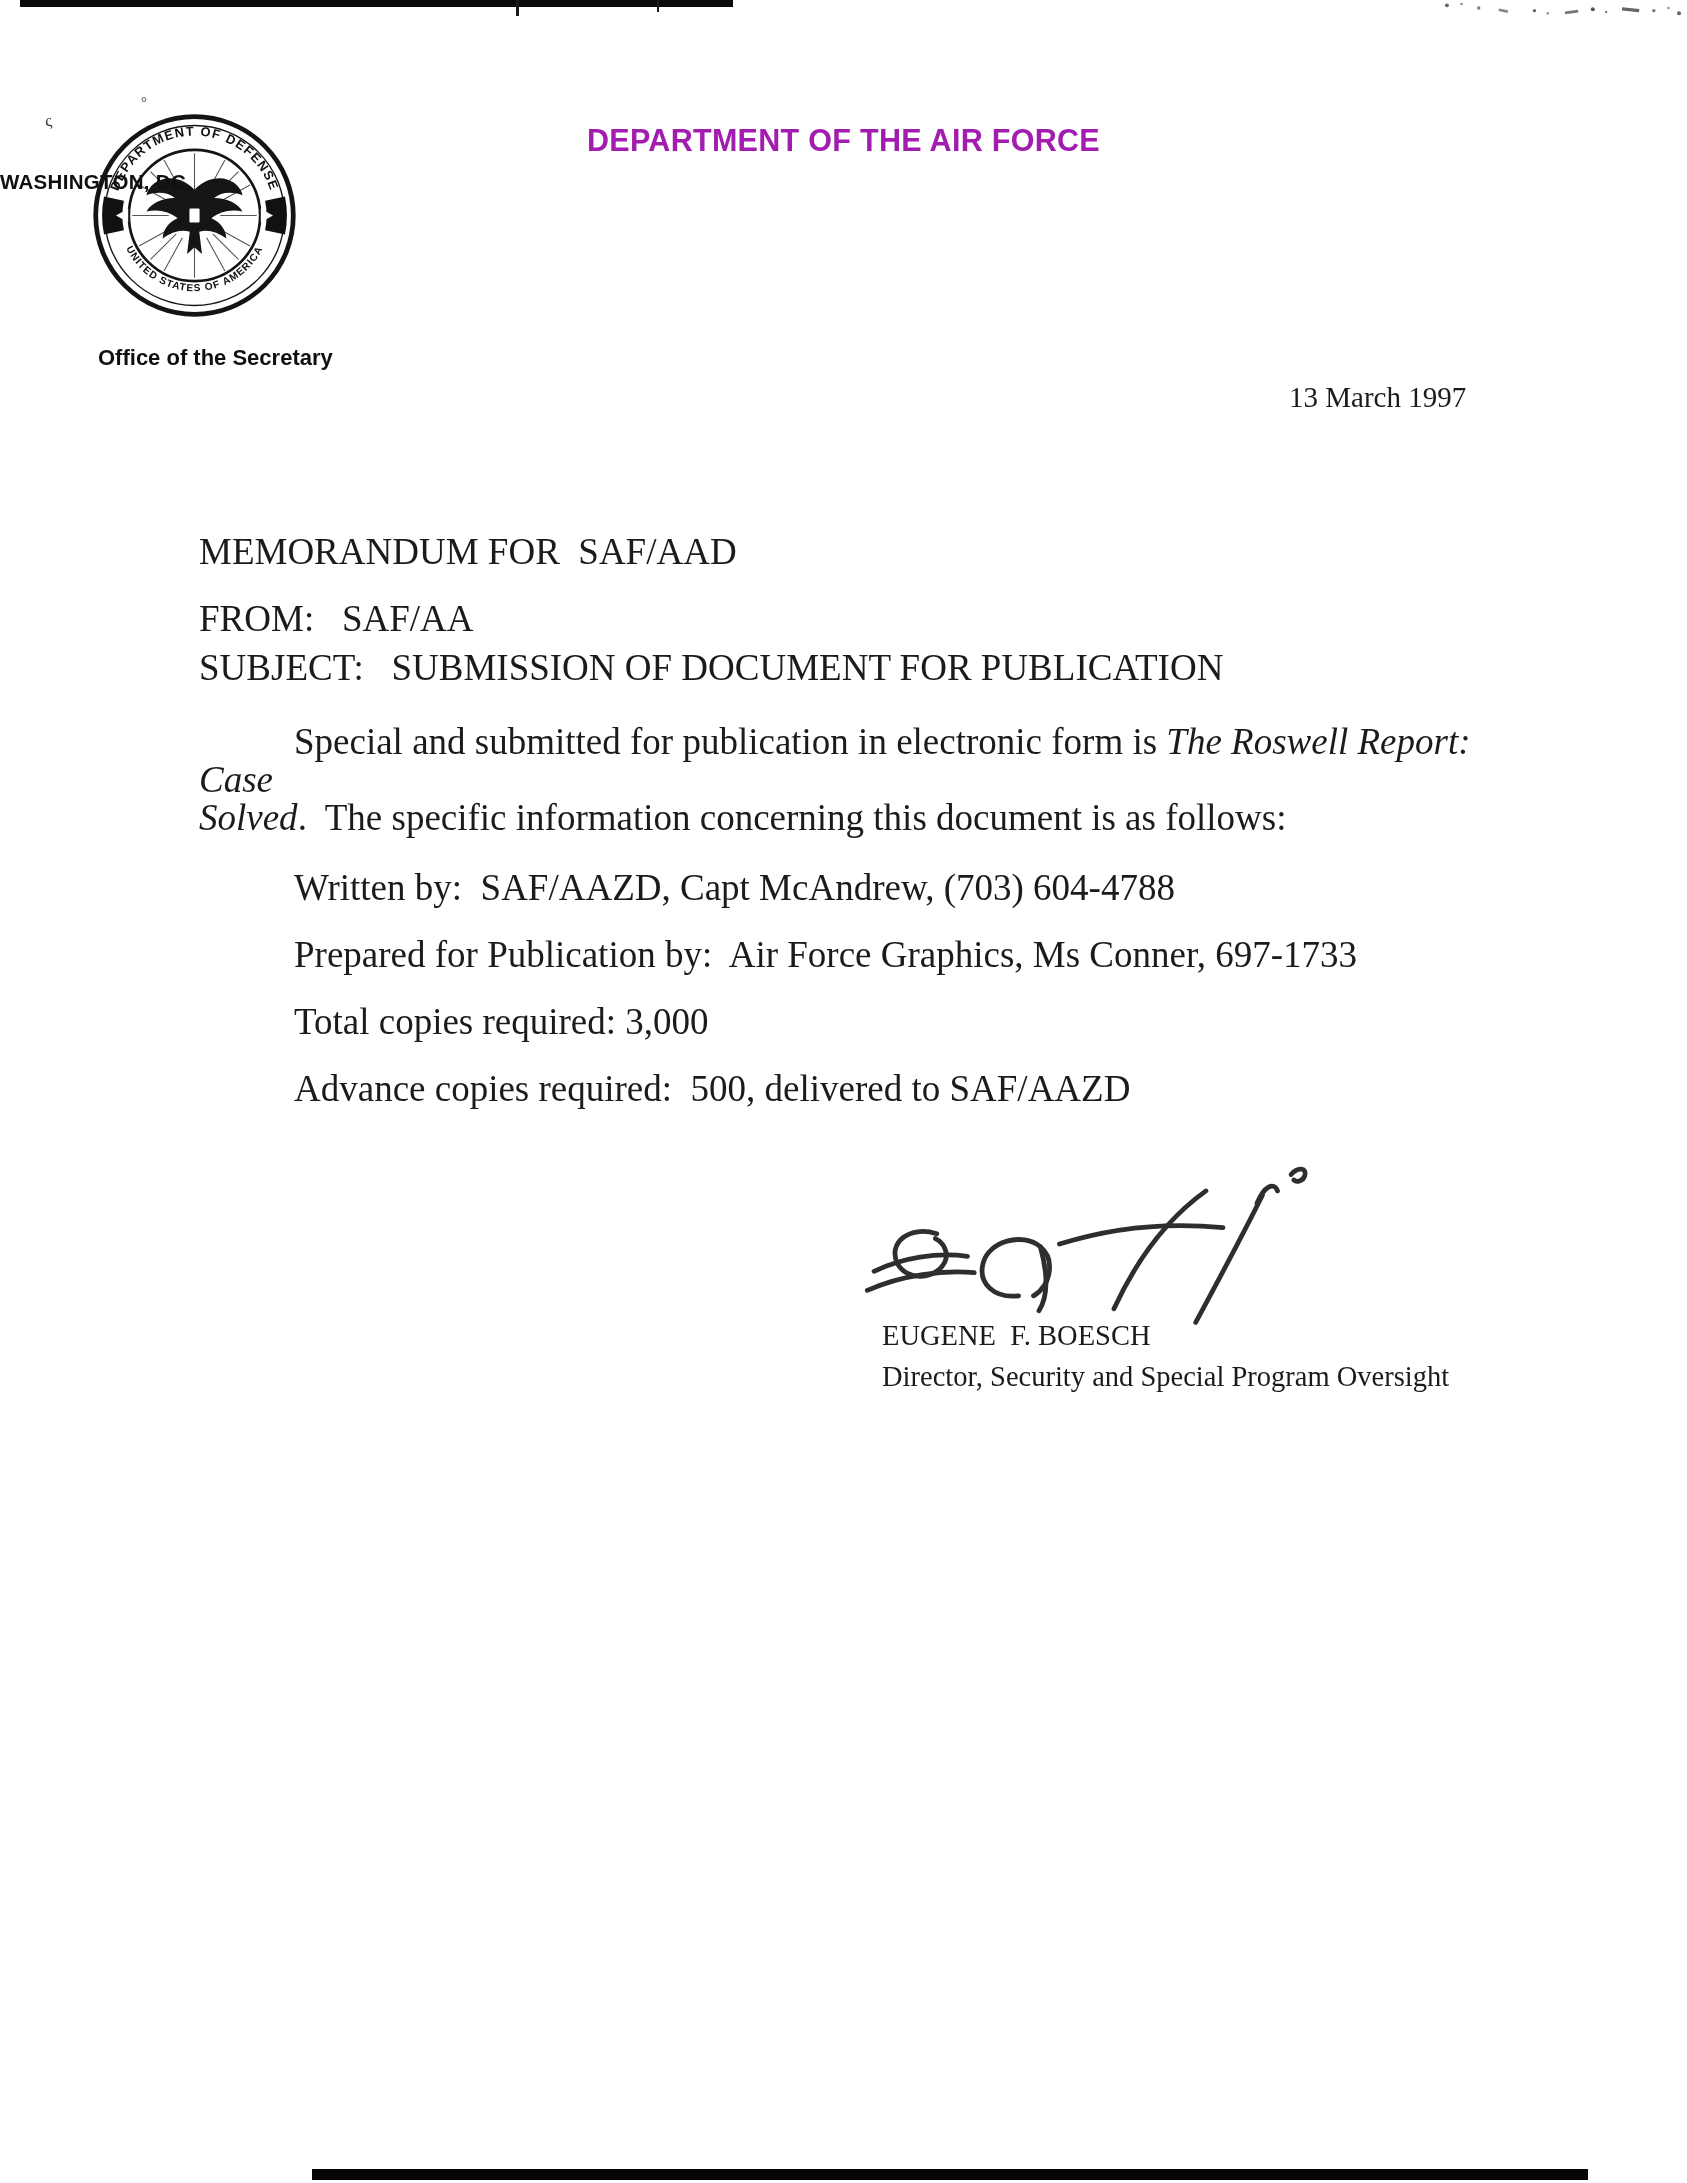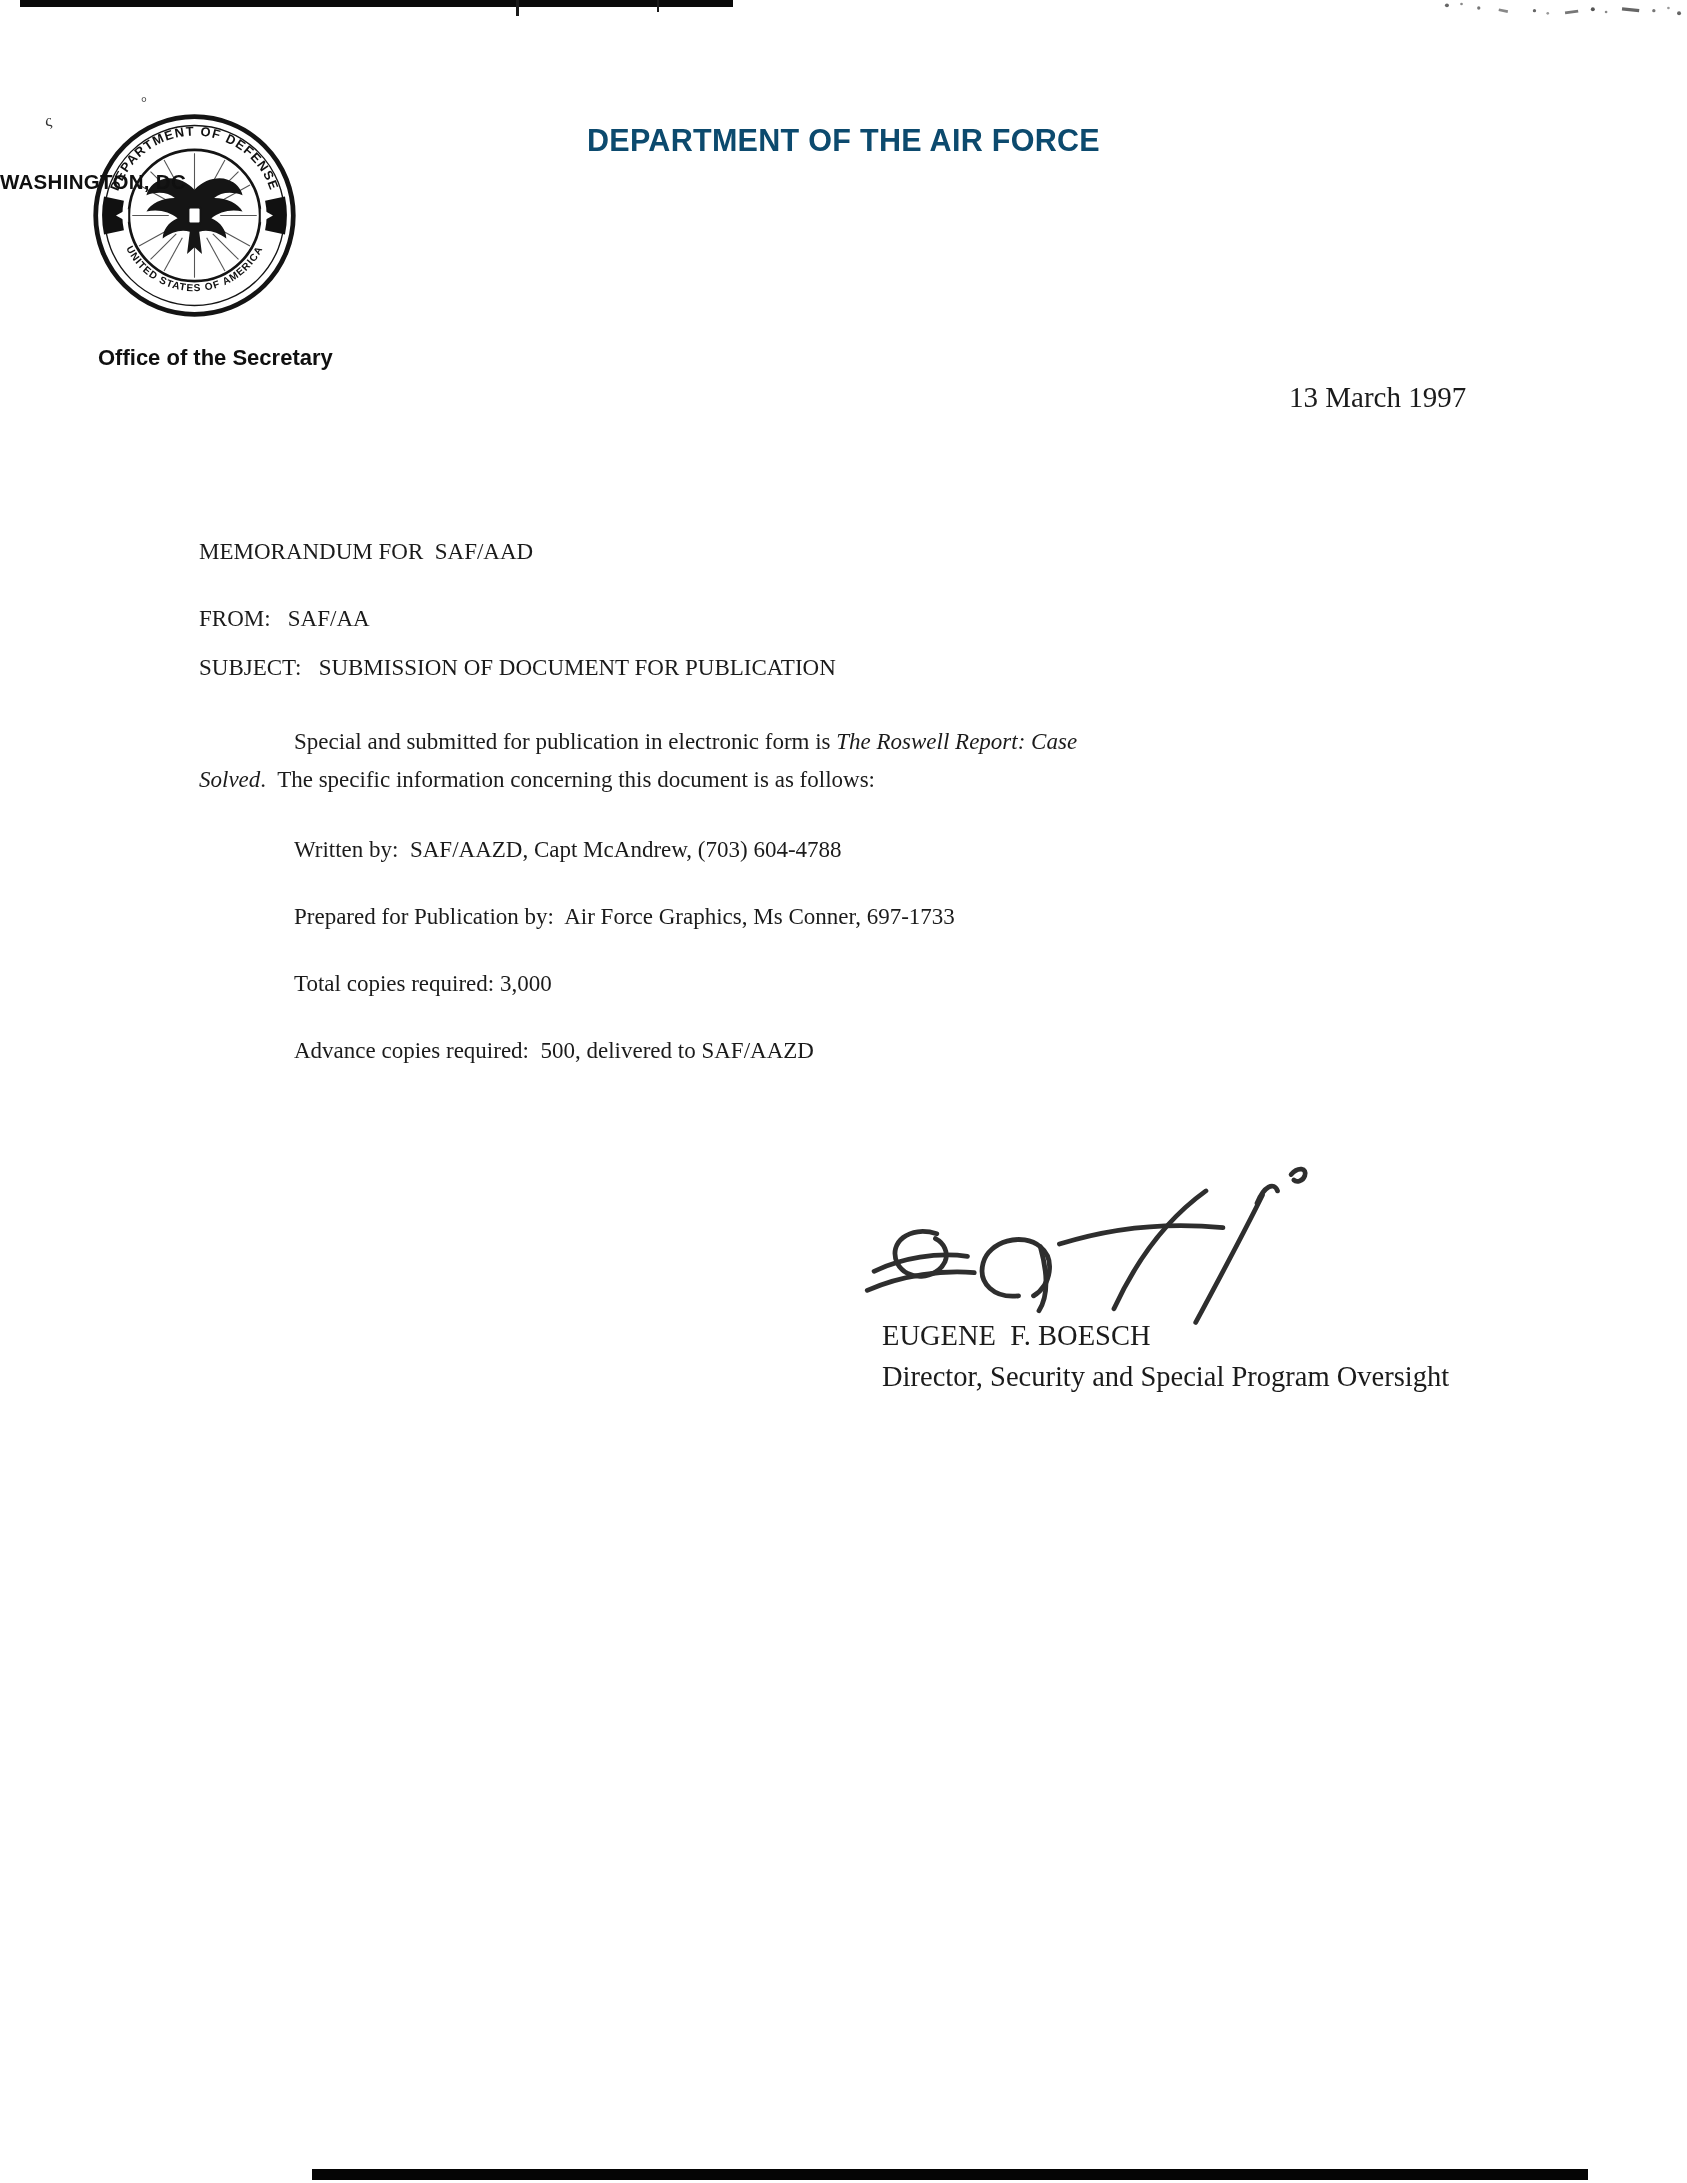--- a/index.html
+++ b/index.html
@@ -11,36 +11,36 @@
   .abs{position:absolute;}
   
   .scanbar-top{left:20px;top:0;width:713px;height:6.6px;background:#0a0a0a;}
   .scanbar-bottom{left:312px;top:2169px;width:1276px;height:10.6px;background:#050505;}
   .tick{background:#1a1a1a;}
   .margin-mark{color:#333;font-size:17px;font-family:"Liberation Serif",serif;}
   
   .dept{
     left:0;top:123px;width:1687px;text-align:center;
     font-family:"Liberation Sans", sans-serif;font-weight:bold;
-    font-size:30.5px;letter-spacing:0.3px;color:#0c4a6e;
+    font-size:30.5px;letter-spacing:0.3px;color:#a21caf;
   }
   .city{
     left:0;top:170px;width:1384px;text-align:left;
     font-family:"Liberation Sans", sans-serif;font-weight:bold;
     font-size:20.5px;letter-spacing:0.3px;color:#101010;
   }
   .office{
     left:98px;top:345px;
     font-family:"Liberation Sans", sans-serif;font-weight:bold;
     font-size:22px;color:#101010;
   }
   .seal{left:93px;top:114px;width:203px;height:203px;}
   .date{left:1289px;top:381px;font-size:29px;}
   
-  .memo{left:199px;top:534px;width:1332px;font-size:23px;line-height:36px;}
+  .memo{left:199px;top:534px;width:1332px;font-size:37px;line-height:36px;}
   .line{white-space:pre-wrap;}
   .mb-to{margin-bottom:30.5px;}
   .mb-from{margin-bottom:13px;}
   .mb-subj{margin-bottom:37px;}
   .para{line-height:38px;text-indent:95px;margin-bottom:33px;white-space:pre-wrap;}
   .it{font-style:italic;}
   .detail{padding-left:95px;margin-bottom:31px;}
   .detail-last{margin-bottom:34px;}
   .dist{line-height:38px;text-indent:95px;white-space:pre-wrap;}
   

